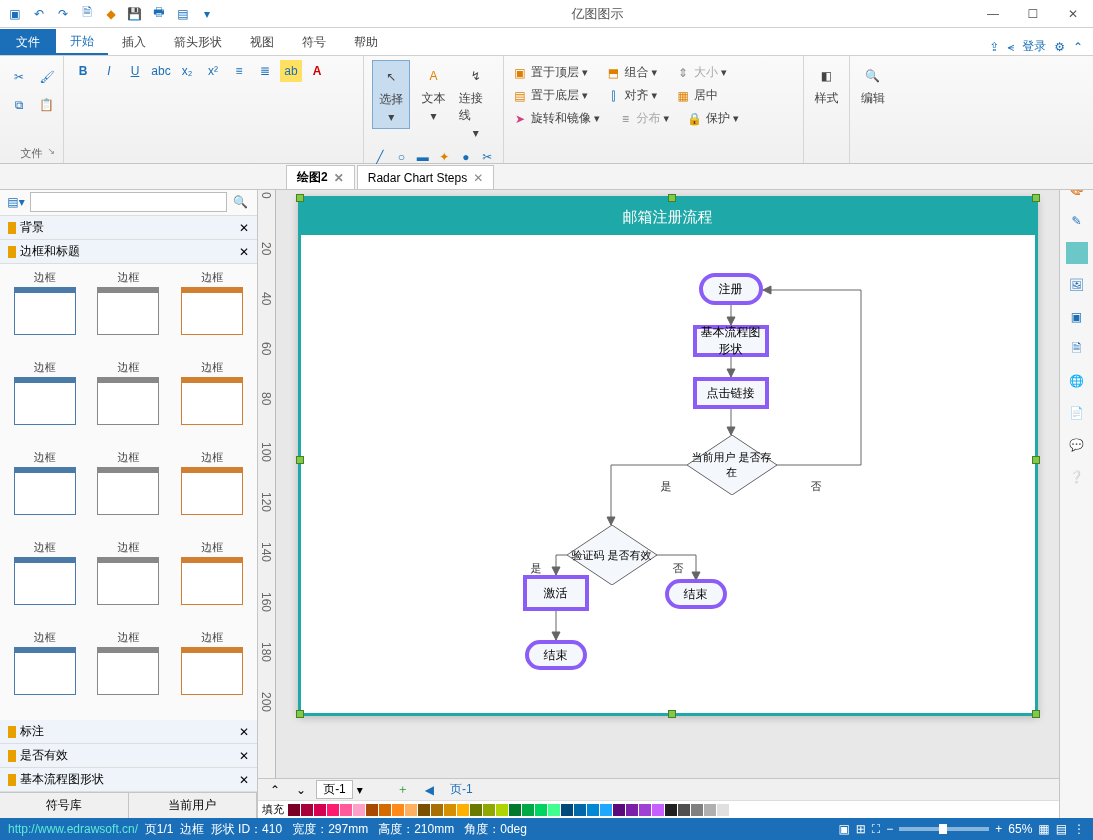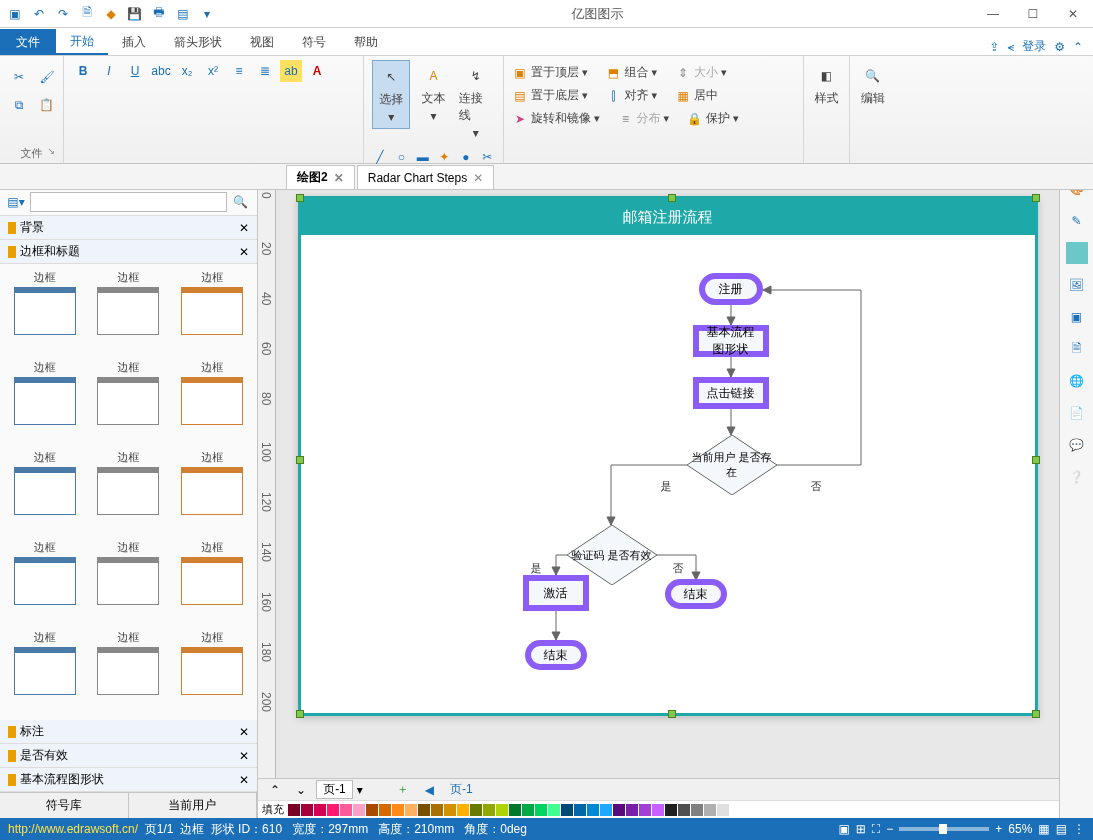--- a/index.html
+++ b/index.html
@@ -72,21 +72,21 @@
 .ruler-corner { width: 18px; height: 18px; background: #f0f0f0; border-right:1px solid #bbb; border-bottom:1px solid #bbb; }
 .ruler-h { height: 18px; background: #f0f0f0; border-bottom: 1px solid #bbb; font-size: 9px; color: #666; position: relative; overflow: hidden; }
 .ruler-v { width: 18px; background: #f0f0f0; border-right: 1px solid #bbb; font-size: 9px; color: #666; position: relative; }
 .ruler-row { display: flex; }
 .canvas-row { flex: 1; display: flex; overflow: hidden; }
 .canvas { flex: 1; overflow: auto; position: relative; padding: 10px; }
 .page { position: relative; margin: 4px auto; width: 740px; height: 520px; background: #fff; box-shadow: 0 2px 8px rgba(0,0,0,.2); border: 3px solid #1fa8a8; }
 .page .sel-handle { position: absolute; width: 8px; height: 8px; background: #7fc94d; border: 1px solid #4a8020; }
 .page-header { height: 36px; background: #1fa8a8; color: #fff; display: flex; align-items: center; justify-content: center; font-size: 15px; }
 .page-body { position: absolute; top: 36px; left: 0; right: 0; bottom: 0; }
-.flowbox { position: absolute; border: 6px solid #8b5cf6; background: #f4f7fb; display: flex; align-items: center; justify-content: center; text-align: center; font-size: 12px; padding: 4px; }
+.flowbox { position: absolute; border: 4px solid #8b5cf6; background: #f4f7fb; display: flex; align-items: center; justify-content: center; text-align: center; font-size: 12px; padding: 4px; }
 .flowbox.round { border-radius: 16px; }
 .diamond { position: absolute; width: 90px; height: 60px; }
 .diamond svg { position: absolute; top:0; left:0; }
 .diamond .dlabel { position: absolute; top: 0; left: 0; right: 0; bottom: 0; display: flex; align-items: center; justify-content: center; font-size: 11px; text-align: center; }
 .edge-label { position: absolute; font-size: 11px; color: #333; }
 
 
 .pager { height: 22px; display: flex; align-items: center; gap: 4px; padding: 0 6px; background: #f0f0f0; border-top: 1px solid #c5c5c5; font-size: 11px; }
 .pager .pg { padding: 0 6px; cursor: pointer; }
 .color-bar { height: 18px; display: flex; align-items: center; background: #fff; border-top: 1px solid #ddd; }
@@ -94,21 +94,21 @@
 .color-bar .sw { width: 12px; height: 12px; margin-right: 1px; }
 
 
 .rightstrip { width: 34px; background: #f6f6f6; border-left: 1px solid #c5c5c5; display: flex; flex-direction: column; align-items: center; gap: 10px; padding-top: 14px; }
 .rightstrip .rs { width: 22px; height: 22px; cursor: pointer; display: flex; align-items: center; justify-content: center; color: #1a6fb8; }
 
 
 .statusbar { height: 22px; background: #1a6fb8; color: #fff; display: flex; align-items: center; padding: 0 8px; font-size: 11px; }
 .statusbar .sb-left { flex: 1; }
 .statusbar .sb-right { display: flex; align-items: center; gap: 6px; }
-.statusbar a { color: #fde047; }
+.statusbar a { color: #5eead4; }
 .zoom-slider { width: 90px; height: 4px; background: #89b5da; position: relative; }
 .zoom-slider::after { content:""; position:absolute; left:44%; top:-3px; width:8px; height:10px; background:#fff; }
 
 svg line, svg path, svg polygon { stroke: #666; stroke-width: 1; fill: none; }
 svg polygon.fill { fill: #f4f7fb; }
 svg .arrow { fill: #666; }
 </style>
 </head>
 <body>
 
@@ -535,21 +535,21 @@
       <span>Radar Chart Steps</span>
       <span class="x">✕</span>
     </div>
 </div>
 
 <div class="statusbar">
   <div class="sb-left">
     <a>http://www.edrawsoft.cn/</a>
     &nbsp;<span>页1/1</span>
     &nbsp;<span>边框</span>
-    &nbsp;<span>形状 ID：</span><span>610</span>
+    &nbsp;<span>形状 ID：</span><span>410</span>
     &nbsp;&nbsp;<span>宽度：</span><span>297mm</span>
     &nbsp;&nbsp;<span>高度：</span><span>210mm</span>
     &nbsp;&nbsp;<span>角度：</span><span>0deg</span>
   </div>
   <div class="sb-right">
     <span>▣</span>
     <span>⊞</span>
     <span>⛶</span>
     <span>−</span>
     <div class="zoom-slider"></div>

